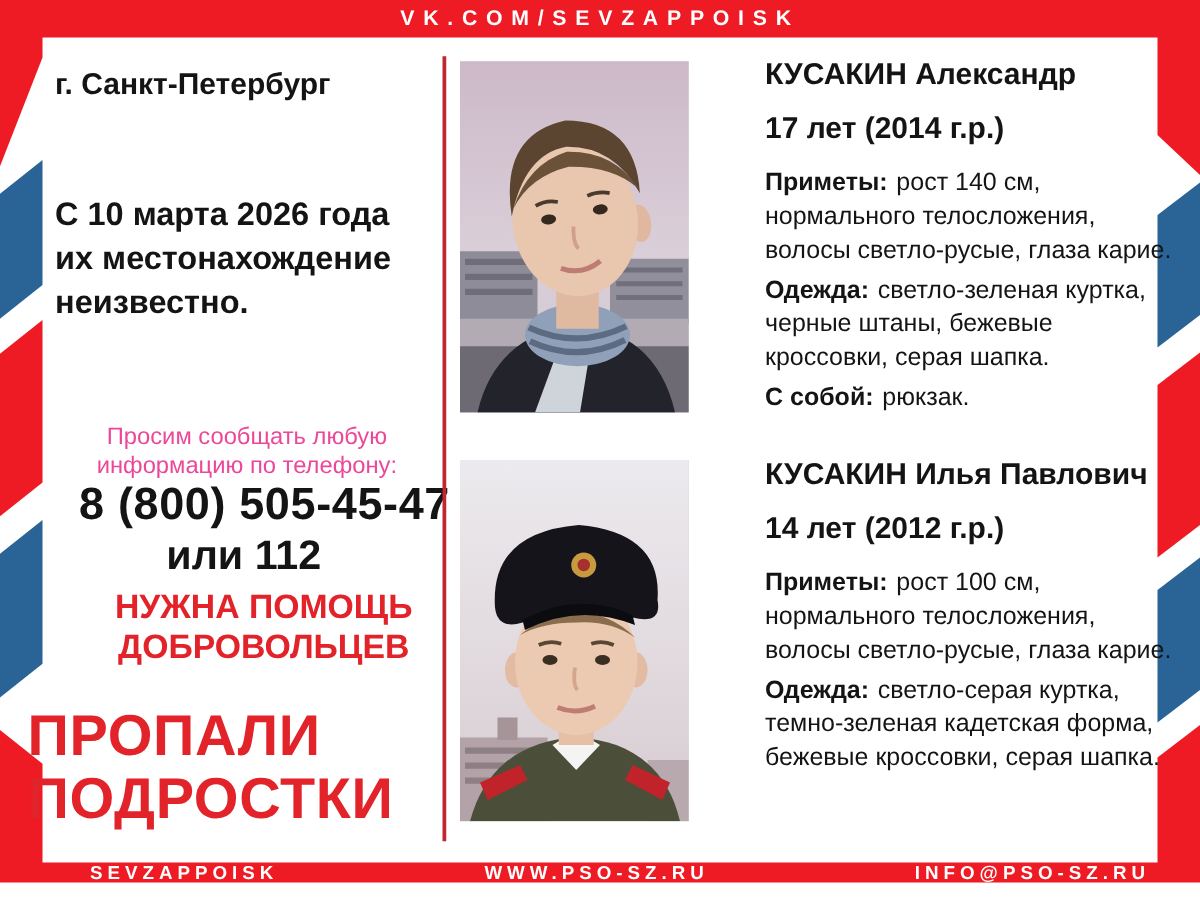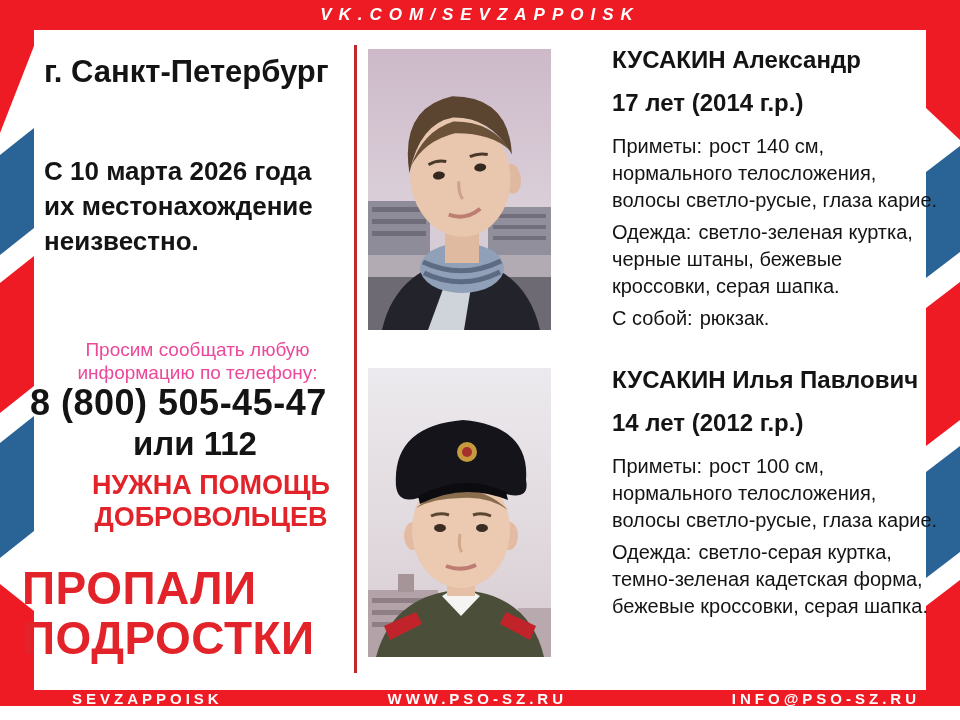--- a/index.html
+++ b/index.html
@@ -10,38 +10,38 @@
   }
   html,body{margin:0;padding:0;background:#fff;}
   .poster{
     position:relative;width:960px;height:720px;overflow:hidden;background:#fff;
     font-family:"Liberation Sans","DejaVu Sans",sans-serif;color:var(--ink);
   }
   
   .bar-top{
     position:absolute;left:0;top:0;width:960px;height:30px;background:var(--red);
     display:flex;align-items:center;justify-content:center;
-    color:#fff;font-weight:bold;font-size:17px;letter-spacing:7px;font-style:italic;
+    color:#fff;font-weight:bold;font-size:17px;letter-spacing:7px;
   }
   .bar-bottom{
     position:absolute;left:0;top:690px;width:960px;height:16px;background:var(--red);
     display:flex;align-items:center;justify-content:space-between;
     box-sizing:border-box;padding:0 40px 0 72px;
     color:#fff;font-weight:bold;font-size:15px;letter-spacing:4px;
   }
   
   .stripes{position:absolute;top:0;width:40px;height:720px;pointer-events:none;}
   .stripes.left{left:0;}
   .stripes.right{right:0;}
-  .city{position:absolute;left:44px;top:54px;font-size:31px;font-weight:bold;}
+  .city{position:absolute;left:44px;top:54px;font-size:24px;font-weight:bold;}
   .missing{position:absolute;left:44px;top:154px;width:315px;font-size:26px;line-height:35px;
     font-weight:bold;white-space:pre-line;}
   .report{position:absolute;left:40px;top:338px;width:315px;text-align:center;
     font-size:19px;line-height:23px;color:#ec4899;white-space:pre-line;}
-  .phone{position:absolute;left:30px;top:382px;width:330px;text-align:left;
+  .phone{position:absolute;left:30px;top:382px;width:330px;text-align:right;
     font-size:36px;font-weight:bold;letter-spacing:0.5px;}
   .phone-alt{position:absolute;left:30px;top:425px;width:330px;text-align:center;
     font-size:33px;font-weight:bold;}
   .volunteers{position:absolute;left:51px;top:469px;width:320px;text-align:center;
     font-size:27px;line-height:32px;font-weight:bold;color:var(--red-text);white-space:pre-line;}
   .headline{position:absolute;left:22px;top:563px;width:348px;text-align:left;
     font-size:46px;line-height:50px;font-weight:bold;color:var(--red-text);
     letter-spacing:0.5px;white-space:pre-line;}
   
   .divider{position:absolute;left:354px;top:45px;width:3px;height:628px;background:#c0272e;}
@@ -50,21 +50,21 @@
   .photo svg{display:block;}
   .photo1{top:49px;height:281px;}
   .photo2{top:368px;height:289px;}
   
   .person{position:absolute;left:568px;width:366px;margin-left:44px;}
   .person1{top:46px;}
   .person2{top:366px;}
   .p-name{font-size:24px;font-weight:bold;margin:0 0 15px 0;}
   .p-age{font-size:24px;font-weight:bold;margin:0 0 16px 0;}
   .desc{font-size:20px;line-height:27px;margin:0 0 5px 0;}
-  .desc .b{font-weight:normal;margin-right:7px;}
+  .desc .b{font-weight:bold;margin-right:7px;}
   .desc .val{white-space:pre-line;}
 </style>
 </head>
 <body>
 
 <div class="poster">
 
   <div class="bar-top">
     <span>VK.COM/SEVZAPPOISK</span>
   </div>

